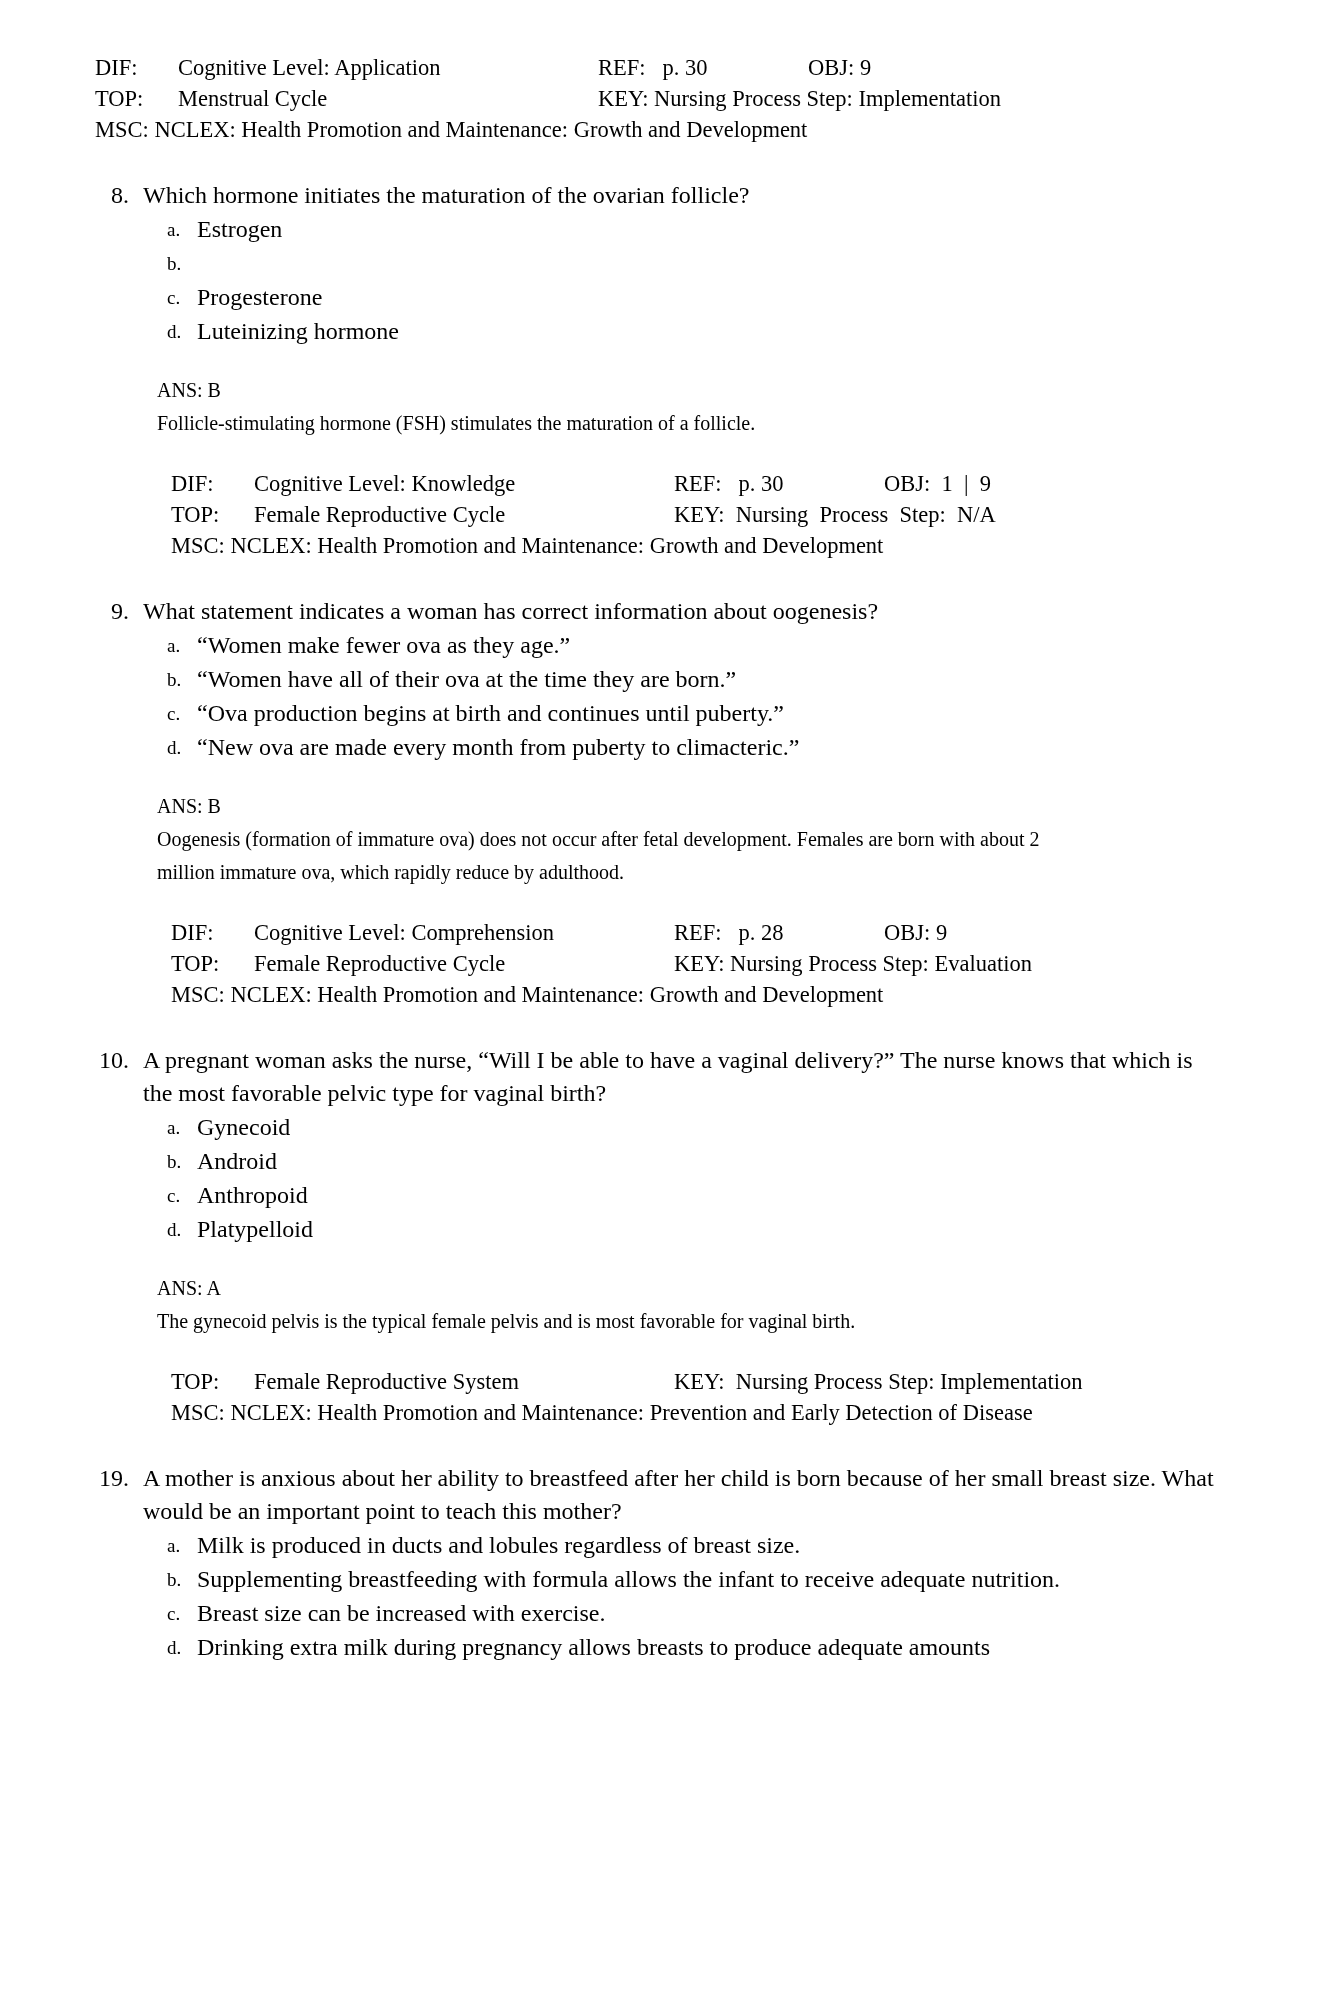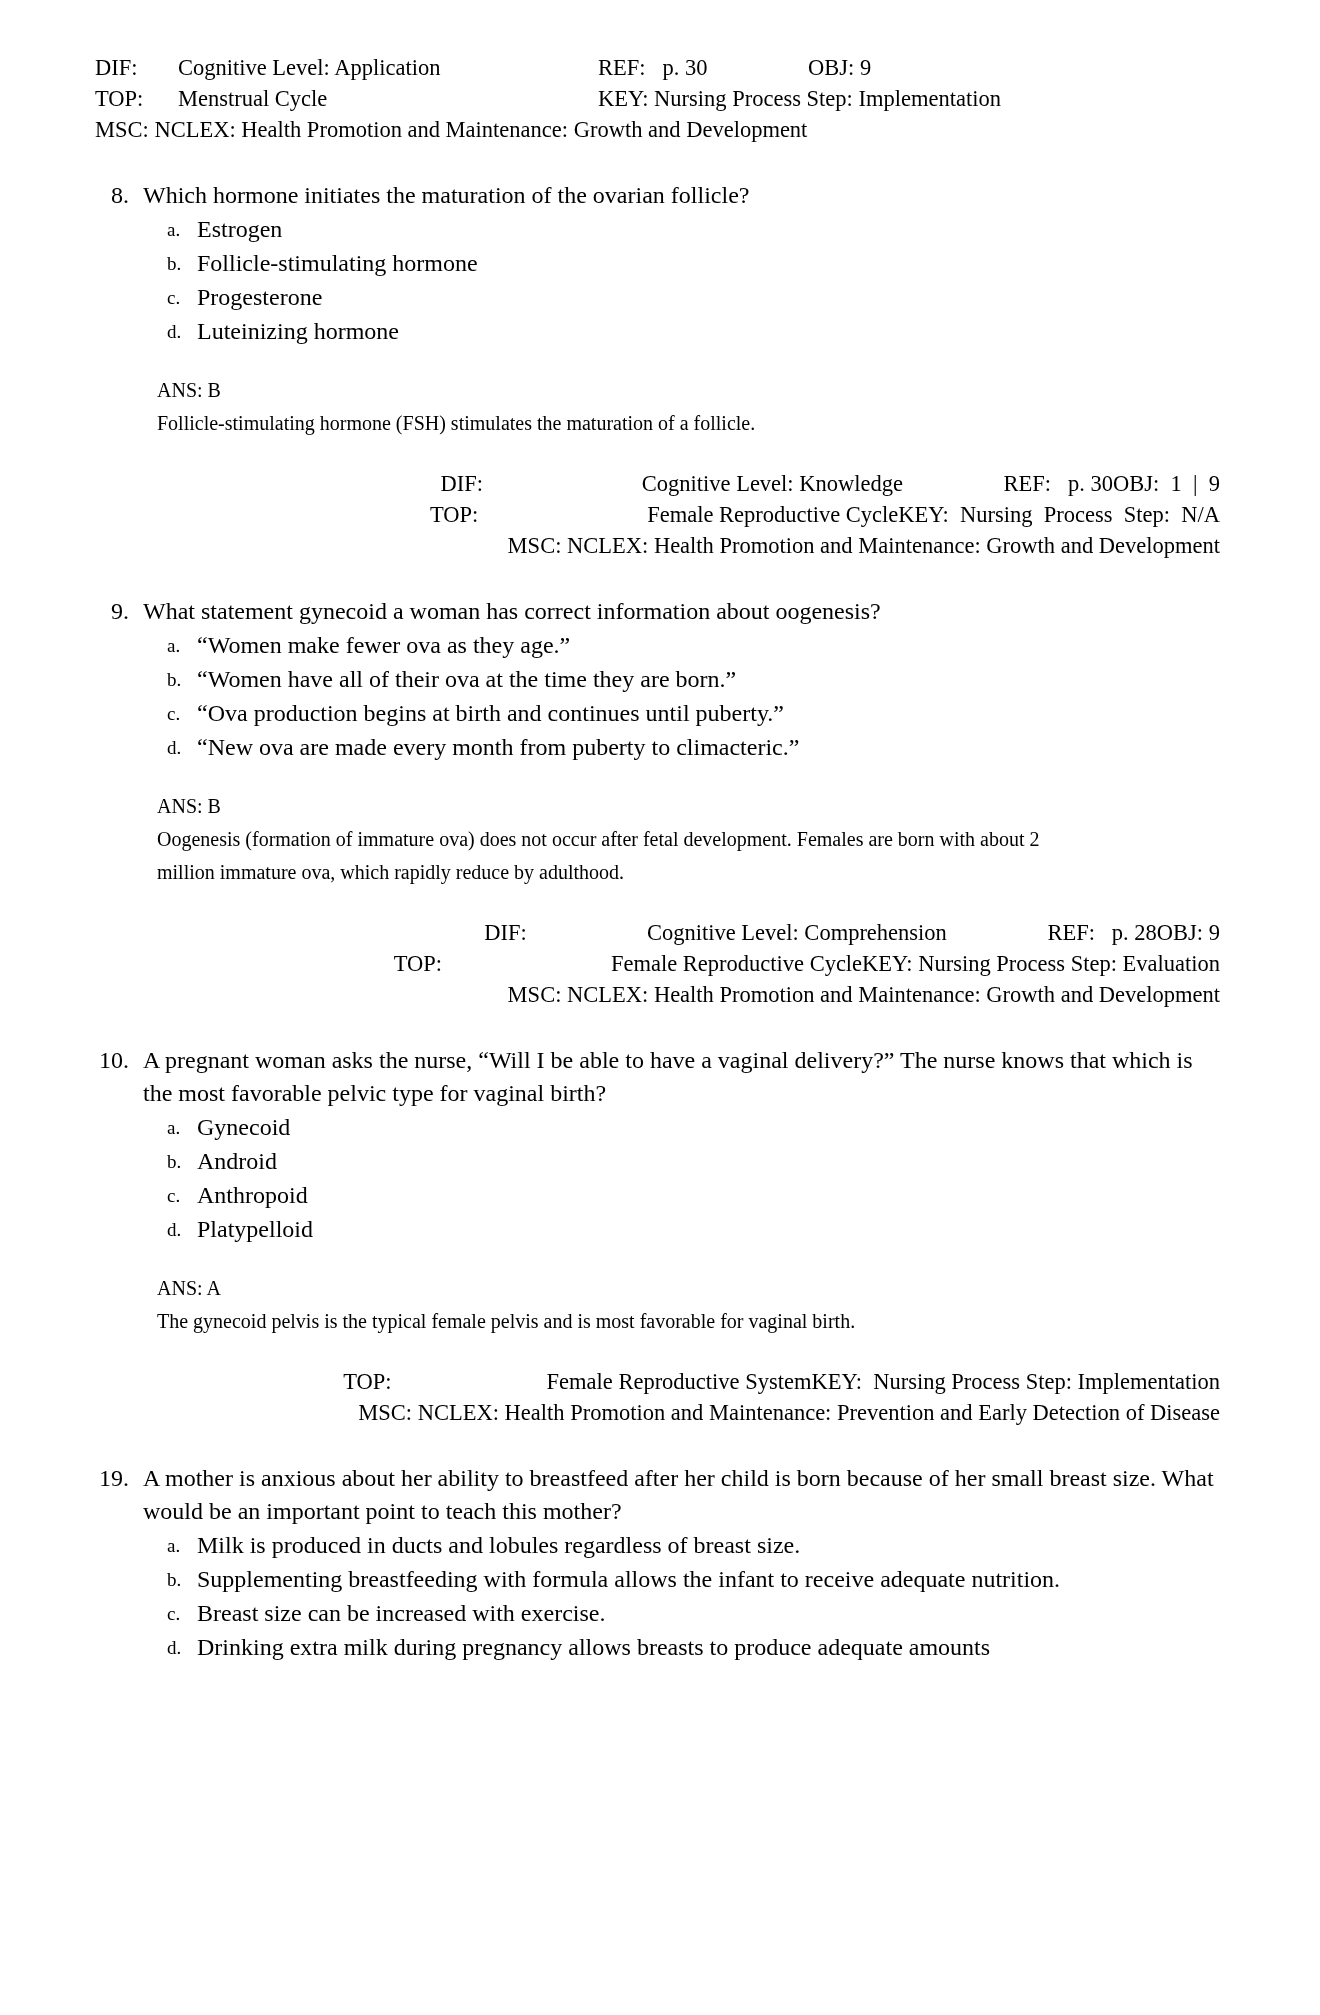--- a/index.html
+++ b/index.html
@@ -81,21 +81,20 @@
     margin-top: 26px;
     margin-left: 62px;
     font-size: 20px;
     line-height: 33px;
   }
   .ans-line { display: block; }
   .rationale { display: block; max-width: 930px; }
   .meta-wrap {
     margin-top: 28px;
     margin-left: 76px;
-    text-align: right;
   }
   .meta-indent-0 { margin-left: 0; }
 </style>
 </head>
 <body>
 
 <div class="page">
 
   <div class="meta-block meta-indent-0">
     <span class="meta-row"><span class="meta-col1">DIF:</span><span class="meta-col2">Cognitive Level: Application</span><span class="meta-col3">REF:   p. 30</span><span class="meta-full">OBJ: 9</span></span>
@@ -108,21 +107,20 @@
       <span class="q-num">8.</span>
       <span class="q-text">Which hormone initiates the maturation of the ovarian follicle?</span>
     </div>
     <ul class="choices">
       <li class="choice">
           <span class="letter">a.</span>
           <span class="ctext">Estrogen</span>
         </li>
       <li class="choice">
           <span class="letter">b.</span>
-          <span class="ctext">Follicle-stimulating hormone</span>
         </li>
       <li class="choice">
           <span class="letter">c.</span>
           <span class="ctext">Progesterone</span>
         </li>
       <li class="choice">
           <span class="letter">d.</span>
           <span class="ctext">Luteinizing hormone</span>
         </li>
     </ul>
@@ -133,21 +131,21 @@
     <div class="meta-block meta-wrap">
       <span class="meta-row"><span class="meta-col1">DIF:</span><span class="meta-col2">Cognitive Level: Knowledge</span><span class="meta-col3">REF:   p. 30</span><span class="meta-full">OBJ:  1  |  9</span></span>
       <span class="meta-row"><span class="meta-col1">TOP:</span><span class="meta-col2">Female Reproductive Cycle</span><span class="meta-full">KEY:  Nursing  Process  Step:  N/A</span></span>
       <span class="meta-row">MSC: NCLEX: Health Promotion and Maintenance: Growth and Development</span>
     </div>
   </div>
 
   <div class="question">
     <div class="q-head">
       <span class="q-num">9.</span>
-      <span class="q-text">What statement gynecoid a woman has correct information about oogenesis?</span>
+      <span class="q-text">What statement indicates a woman has correct information about oogenesis?</span>
     </div>
     <ul class="choices">
       <li class="choice">
           <span class="letter">a.</span>
           <span class="ctext">“Women make fewer ova as they age.”</span>
         </li>
       <li class="choice">
           <span class="letter">b.</span>
           <span class="ctext">“Women have all of their ova at the time they are born.”</span>
         </li>

